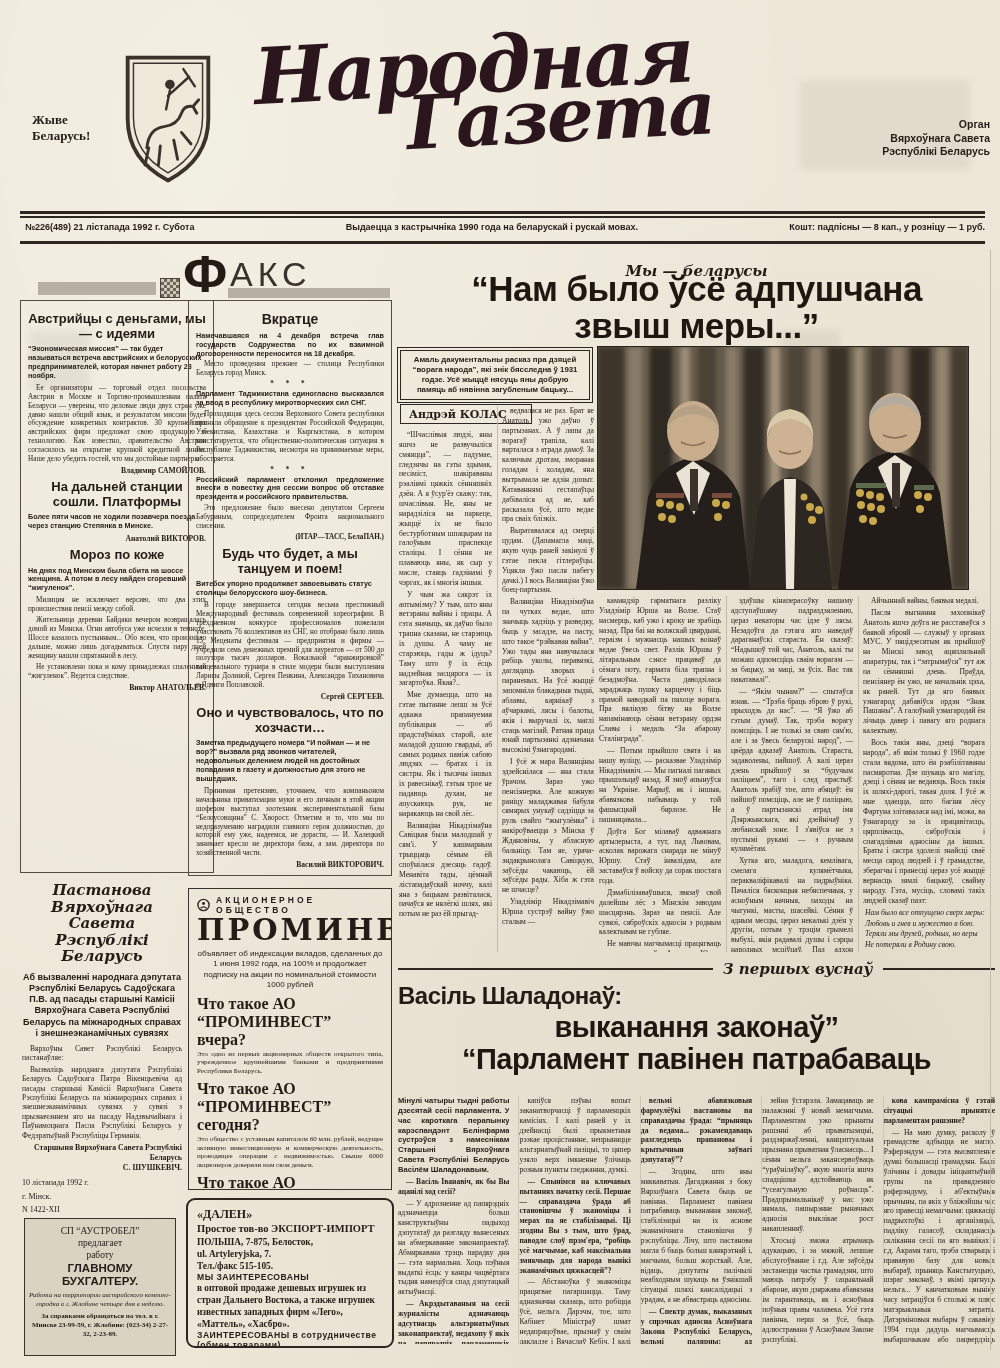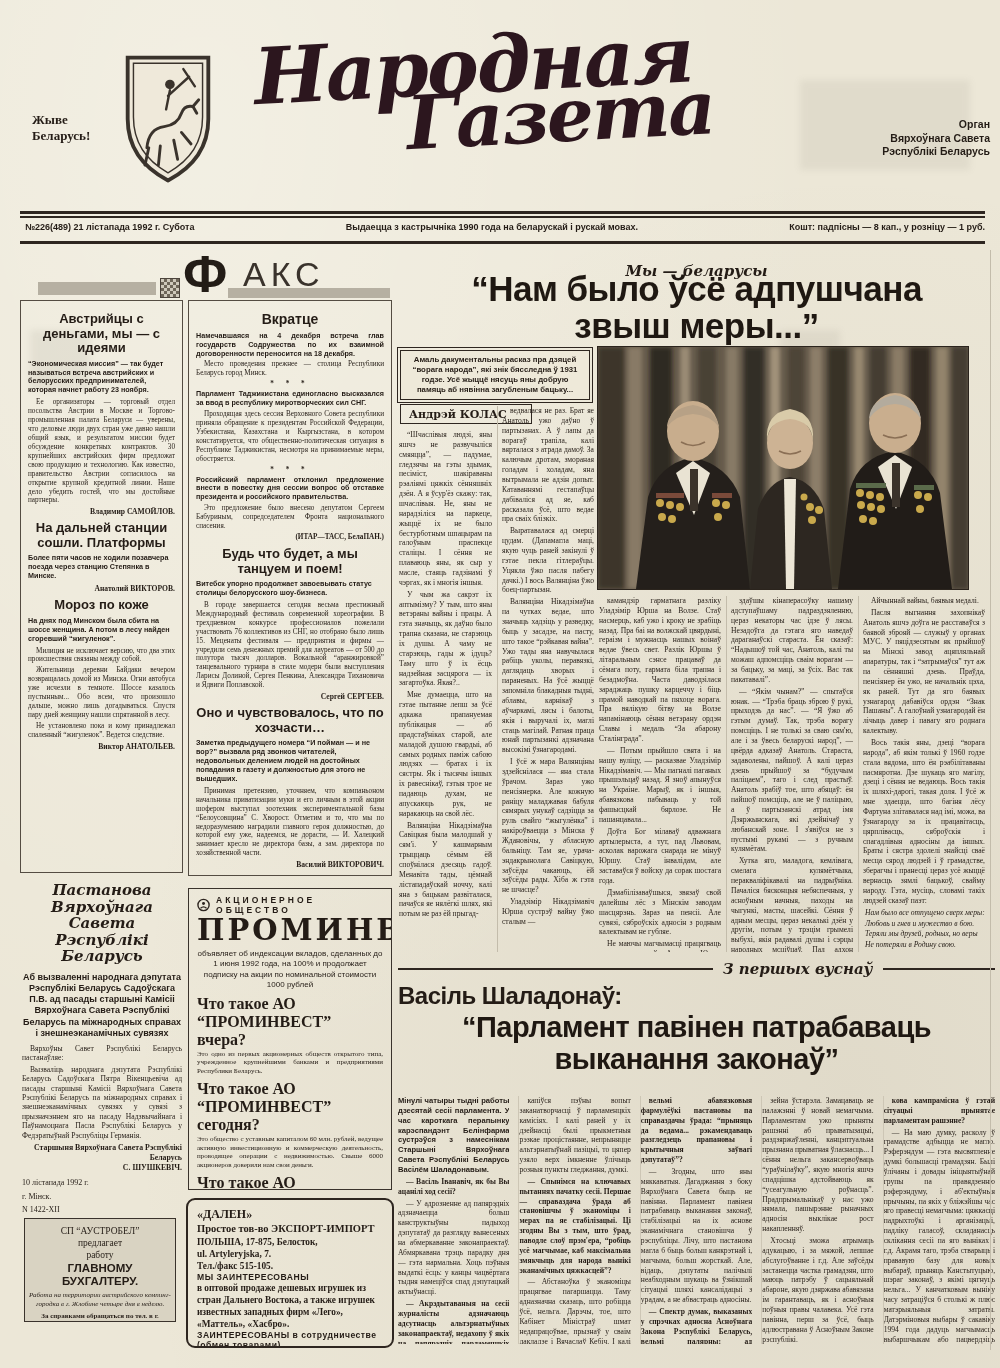--- a/index.html
+++ b/index.html
@@ -141,41 +141,41 @@
     <span>Выдаецца з кастрычніка 1990 года на беларускай і рускай мовах.</span>
     <span>Кошт: падпісны — 8 кап., у розніцу — 1 руб.</span>
   </div>
 
   <div class="abs rule" style="left:20px;top:241px;width:965px;height:3px;"></div>
 
   <div class="abs graybar" style="left:38px;top:282px;width:118px;height:13px;"></div>
   <div class="abs checker" style="left:160px;top:278px;width:18px;height:18px;"></div>
   <div class="abs fax-F sans" style="left:183px;top:248px;">Ф</div>
   <div class="abs graybar" style="left:228px;top:288px;width:162px;height:10px;"></div>
-  <div class="abs fax-AKS sans" style="left:243px;top:257px;">АКС</div>
-
-  <div class="abs newsbox" style="left:20px;top:300px;width:163px;height:573px;">
+  <div class="abs fax-AKS sans" style="left:230px;top:257px;">АКС</div>
+
+  <div class="abs newsbox" style="left:20px;top:300px;width:194px;height:573px;">
     <div>
       <div class="atitle">Австрийцы с деньгами, мы — с идеями</div>
       <div class="alead">“Экономическая миссия” — так будет называться встреча австрийских и белорусских предпринимателей, которая начнет работу 23 ноября.</div>
       <div class="body">
           <p>Ее организаторы — торговый отдел посольства Австрии в Москве и Торгово-промышленная палата Беларуси — уверены, что деловые люди двух стран уже давно нашли общий язык, и результатом миссии будет обсуждение конкретных контрактов. 30 крупнейших австрийских фирм предложат свою продукцию и технологию. Как известно, правительство Австрии согласилось на открытие крупной кредитной линии. Наше дело убедить гостей, что мы достойные партнеры.</p>
         </div>
       <div class="byline">Владимир САМОЙЛОВ.</div>
     </div>
     <div>
       <div class="atitle">На дальней станции сошли. Платформы</div>
       <div class="alead">Более пяти часов не ходили позавчера поезда через станцию Степянка в Минске.</div>
       <div class="byline">Анатолий ВИКТОРОВ.</div>
     </div>
     <div>
       <div class="atitle">Мороз по коже</div>
       <div class="alead">На днях под Минском была сбита на шоссе женщина. А потом в лесу найден сгоревший “жигуленок”.</div>
       <div class="body">
-          <p>Милиция не исключает версию, что два этих происшествия связаны между собой.</p>
+          <p>Милиция не исключает версию, что два этих происшествия пенсіі между собой.</p>
           <p>Жительница деревни Байдаки вечером возвращалась домой из Минска. Огни автобуса уже исчезли в темноте. Шоссе казалось пустынным... Обо всем, что произошло дальше, можно лишь догадываться. Спустя пару дней женщину нашли спрятанной в лесу.</p>
           <p>Не установлено пока и кому принадлежал спаленный “жигуленок”. Ведется следствие.</p>
         </div>
       <div class="byline">Виктор АНАТОЛЬЕВ.</div>
     </div>
   </div>
 
   <div class="abs" style="left:22px;top:882px;width:160px;height:330px;overflow:hidden;">
     <div class="decree-title">Пастанова Вярхоўнага Савета Рэспублікі Беларусь</div>
     <div class="decree-sub">Аб вызваленні народнага дэпутата Рэспублікі Беларусь Садоўскага П.В. ад пасады старшыні Камісіі Вярхоўнага Савета Рэспублікі Беларусь па міжнародных справах і знешнеэканамічных сувязях</div>
@@ -187,21 +187,21 @@
       <div>Старшыня Вярхоўнага Савета Рэспублікі Беларусь</div>
       <div>С. ШУШКЕВІЧ.</div>
     </div>
     <div class="decree-meta">
       <div>10 лістапада 1992 г.</div>
       <div>г. Мінск.</div>
       <div>N 1422-XII</div>
     </div>
   </div>
 
-  <div class="abs adbox austro" style="left:24px;top:1218px;width:152px;height:104px;">
+  <div class="abs adbox austro" style="left:24px;top:1218px;width:152px;height:138px;">
     <div class="n">СП “АУСТРОБЕЛ”</div>
     <div class="n">предлагает</div>
     <div class="n">работу</div>
     <div class="big">
       <span>ГЛАВНОМУ</span><br>
       <span>БУХГАЛТЕРУ.</span>
     </div>
     <div class="it">Работа на территории австрийского кемпинг-городка в г. Жлобине четыре дня в неделю.</div>
     <div class="tel">За справками обращаться по тел. в г. Минске 23-99-59, г. Жлобине: (023-34) 2-27-32, 2-23-89.</div>
   </div>
@@ -261,21 +261,21 @@
     <div class="prom-q">Что такое АО “ПРОМИНВЕСТ” завтра?</div>
     <div class="prom-a">Это многопрофильная фирма, вкладывающая средства в недвижимость и производство, финансирующая коммерческие и другие проекты. Кроме того, это инвестиционный фонд, работающий с ваучерами и ценными бумагами.</div>
     <div class="prom-close">Сегодня стать акционером АО “Проминвест” еще может каждый.</div>
     <div class="prom-note">Для этого нужно перевести деньги из любого отделения Сбербанка по форме №187 на р/с №467766 во Фрунзенском отделении КБ “Белбизнесбанк”, код 736 и написать нам об этом или прийти по адресу:</div>
 
   </div>
 
   <div class="abs dalen" style="left:186px;top:1198px;width:208px;height:150px;">
     <div class="t">«ДАЛЕН»</div>
     <div class="s">Простое тов-во ЭКСПОРТ-ИМПОРТ</div>
-    <div class="m">ПОЛЬША, 17-875, Белосток,</div>
+    <div class="m">ПОЛЬША, 7-875, Белосток,</div>
     <div class="m">ul. Artyleryjska, 7.</div>
     <div class="m">Тел./факс 515-105.</div>
     <div class="cond">МЫ ЗАИНТЕРЕСОВАНЫ</div>
     <div class="m">в оптовой продаже дешевых игрушек из стран Дальнего Востока, а также игрушек известных западных фирм «Лего», «Маттель», «Хасбро».</div>
     <div class="cond">ЗАИНТЕРЕСОВАНЫ в сотрудничестве (обмен товарами).</div>
   </div>
 
   <div class="abs kicker" style="left:398px;top:252px;width:597px;flex-direction:column;">
     <div class="ln"></div>
     <div class="tx">Мы — беларусы</div>
@@ -433,22 +433,22 @@
       </div>
   </div>
 
   <div class="abs kicker" style="left:398px;top:960px;width:597px;">
     <div class="ln" style="flex:1.4;"></div>
     <div class="tx">З першых вуснаў</div>
     <div class="ln" style="flex:0.5;"></div>
   </div>
   <div class="abs int-speaker" style="left:398px;top:982px;">Васіль Шаладонаў:</div>
   <div class="abs int-h" style="left:398px;top:1012px;width:597px;">
+    <div>выканання законаў”</div>
     <div>“Парламент павінен патрабаваць</div>
-    <div>выканання законаў”</div>
   </div>
 
   <div class="abs int-cols" style="left:398px;top:1096px;width:597px;height:248px;">
     <div class="ncol">
         <div class="body">
           <p class="b">Мінулі чатыры тыдні работы дзесятай сесіі парламента. У час кароткага перапынку карэспандэнт Белінфарма сустрэўся з намеснікам Старшыні Вярхоўнага Савета Рэспублікі Беларусь Васілём Шаладонавым.</p>
           <p class="q">— Васіль Іванавіч, як бы Вы ацанілі ход сесіі?</p>
           <p>— У адрозненне ад папярэдніх адзначаецца больш канструктыўны падыход дэпутатаў да разгляду вынесеных на абмеркаванне законапраектаў. Абмяркавана трэць парадку дня — гэта нармальна. Хоць пэўныя выдаткі ёсць: у канцы чацвёртага тыдня намеціўся спад дэпутацкай актыўнасці.</p>
           <p class="q">— Акрэдытаваныя на сесіі журналісты адзначаюць адсутнасць альтэрнатыўных законапраектаў, недахопу ў якіх на папярэдніх парламенцкіх форумах не адчувалася.</p>
         </div>

